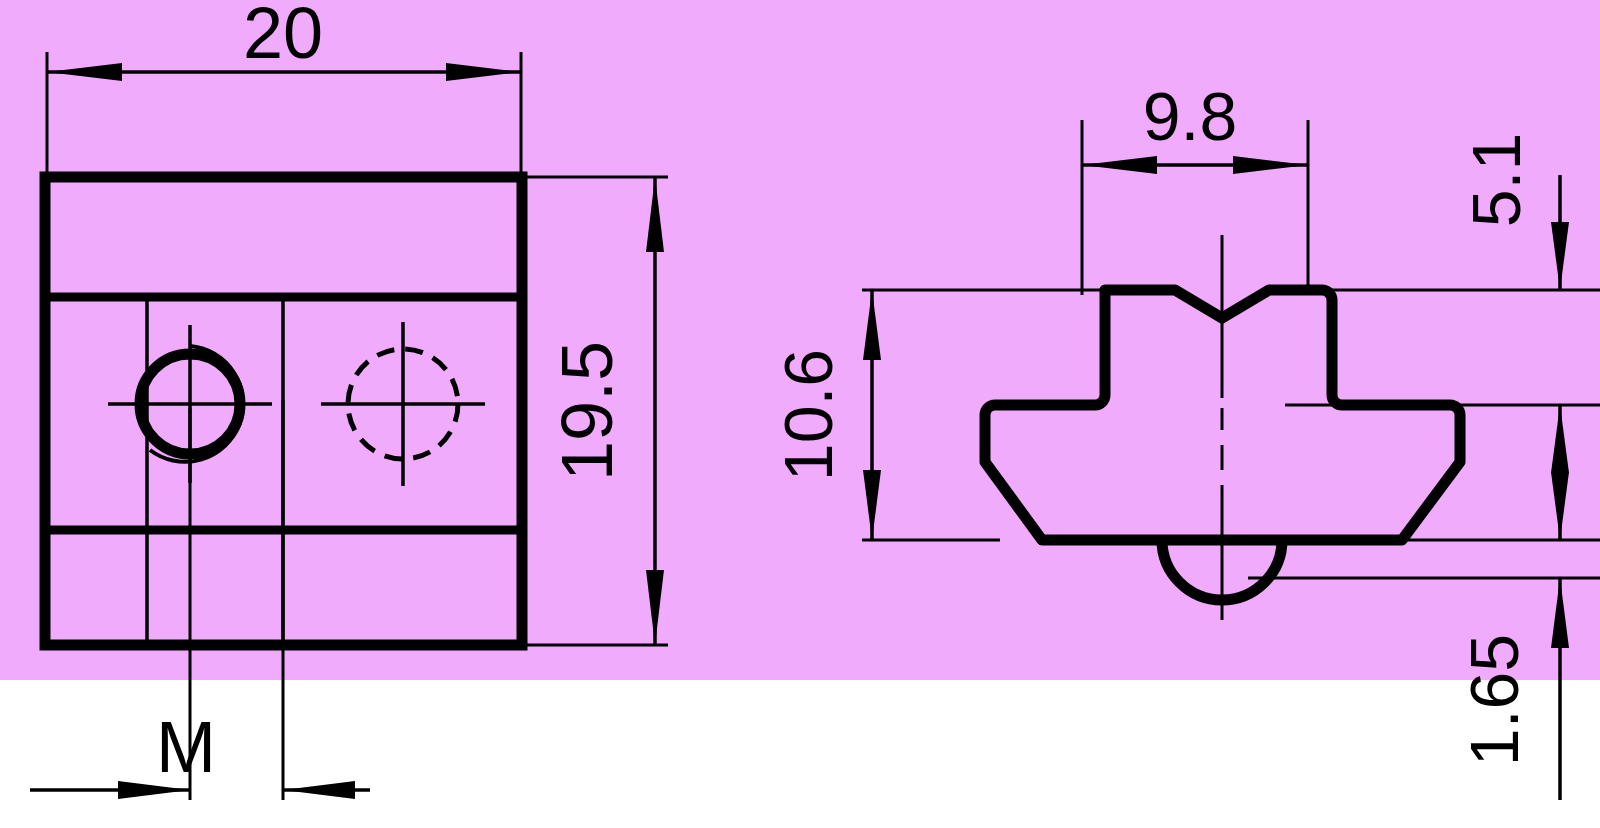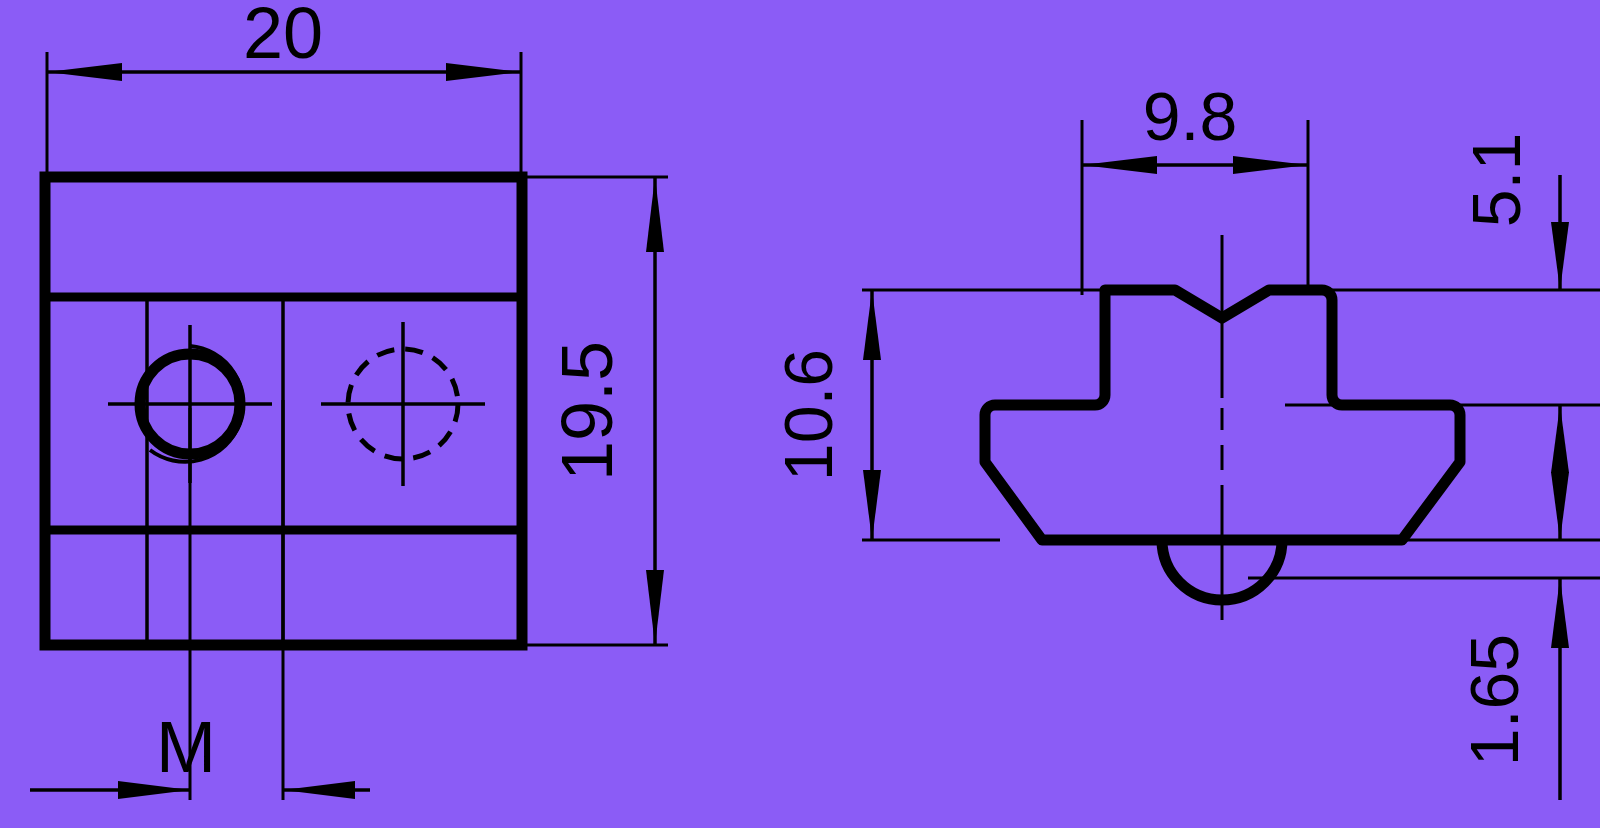--- a/index.html
+++ b/index.html
@@ -1,17 +1,17 @@
 <!DOCTYPE html>
 <html><head>
 <meta charset="utf-8">
 <style>
   html,body{margin:0;padding:0;background:#ffffff;}
   body{width:1600px;height:828px;font-family:"Liberation Sans",sans-serif;overflow:hidden;}
-  #stage{position:relative;width:1600px;height:828px;background:#8b5cf6;text-decoration:underline;}
+  #stage{position:relative;width:1600px;height:680px;background:#f0abfc;text-decoration:underline;}
   svg{display:block;}
   text{font-family:"Liberation Sans",sans-serif;fill:#000;}
 </style>
 </head>
 <body>
 
 <div id="stage">
 <svg width="1600" height="828" viewBox="0 0 1600 828">
 
   <g>

